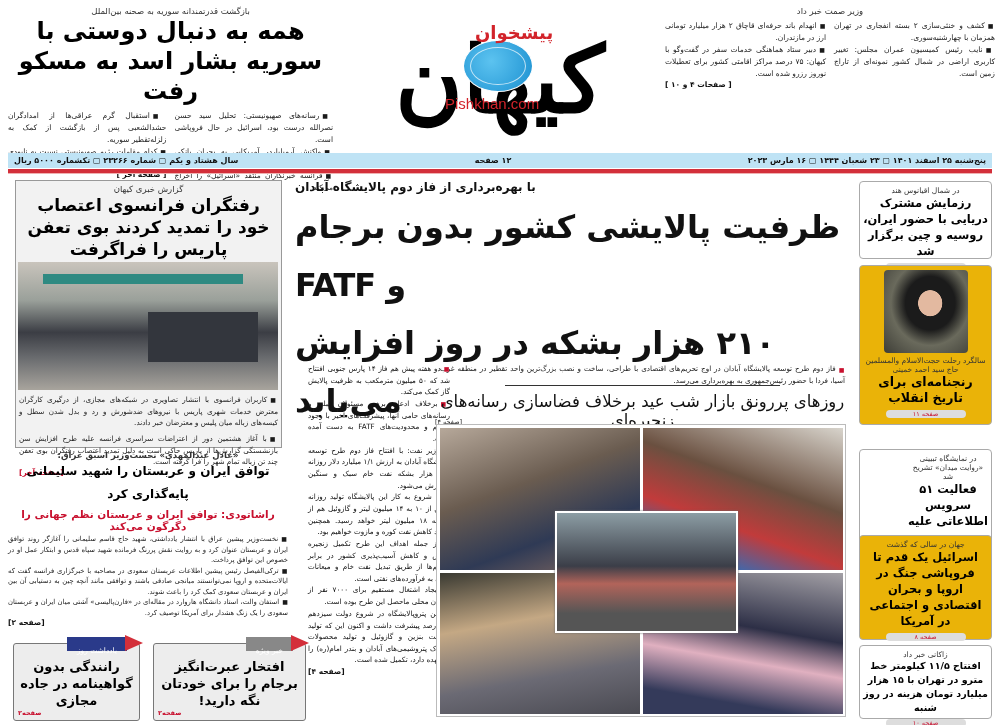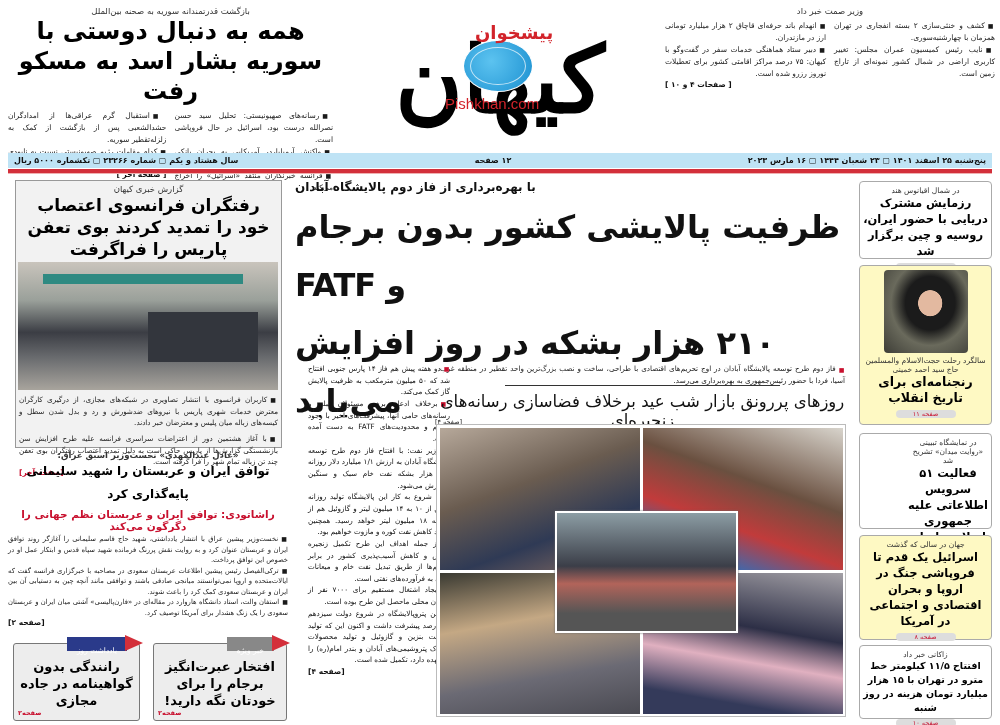--- a/index.html
+++ b/index.html
@@ -41,21 +41,21 @@
 
   #iraq { left: 8px; top: 450px; width: 280px; }
   #iraq .hl { font-size: 12px; line-height: 23px; }
   #iraq .redsub { color: #c8102e; font-weight: bold; font-size: 10.5px; text-align: center; margin: 2px 0; }
 
   .tag-box { border: 1px solid #777; background: #ededed; border-radius: 3px; position: absolute; padding: 14px 4px 4px; }
   .tag { position: absolute; top: -7px; right: 12px; height: 13px; padding: 7px 10px; font-size: 7.5px; color: #fff; line-height: 13px; }
   .tag::after { content: ""; position: absolute; right: -16px; top: -2px; border-right: 18px solid #d32f3a; border-top: 8px solid transparent; border-bottom: 8px solid transparent; transform: scaleX(-1); }
   #box-note { left: 13px; top: 643px; width: 127px; height: 78px; }
   #box-note .tag { background: #2a3a8a; }
-  #box-special { left: 153px; top: 643px; width: 134px; height: 78px; }
+  #box-special { left: 153px; top: 643px; width: 153px; height: 78px; }
   #box-special .tag { background: #888; }
   .tag-box .hl { font-size: 13px; line-height: 17px; }
 
   
   #main-kicker { left: 295px; top: 180px; width: 550px; font-size: 12px; font-weight: bold; text-align: left; }
   #main-headline { left: 295px; top: 198px; width: 550px; font-size: 32px; line-height: 58px; font-weight: 900; text-align: left; letter-spacing: -1px; }
   #main-lead { left: 440px; top: 363px; width: 405px; font-size: 7.2px; line-height: 11px; }
   #main-col { left: 292px; top: 363px; width: 142px; font-size: 7.2px; line-height: 11.6px; text-align: justify; margin-left: 16px; }
   #bazaar-rule { left: 505px; top: 385px; width: 275px; height: 1px; background: #333; }
   #bazaar-title { left: 440px; top: 392px; width: 405px; font-size: 16.5px; font-weight: normal; text-align: center; }
@@ -63,28 +63,28 @@
   #collage { left: 436px; top: 424px; width: 410px; height: 293px; border: 1px solid #bbb; background: #fff; }
   .ph { position: absolute; }
   #ph1 { left: 3px; top: 3px; width: 200px; height: 142px; background: linear-gradient(160deg,#b6a89a,#6a5c50 40%,#2f3a55 70%,#8a6e62); }
   #ph2 { left: 206px; top: 3px; width: 200px; height: 142px; background: linear-gradient(200deg,#d8d4cc,#6a5040 40%,#c13b3b 65%,#3b6ab0 85%); }
   #ph3 { left: 3px; top: 148px; width: 200px; height: 141px; background: linear-gradient(170deg,#3a3a32,#c4a884 35%,#6b6a74 70%,#4a4a52); }
   #ph4 { left: 206px; top: 148px; width: 200px; height: 141px; background: linear-gradient(190deg,#a3a0a6,#2d2f46 40%,#e0b0c0 60%,#343a5a 85%); }
   #ph5 { left: 118px; top: 86px; width: 183px; height: 122px; border: 2px solid #fff; background: linear-gradient(180deg,#8c9da4,#3b3e48 45%,#b2645a 60%,#555 85%); box-shadow: 0 0 2px #666; }
 
   
   .rbox { position: absolute; left: 859px; width: 133px; border: 1px solid #aaa; border-radius: 4px; padding: 4px 3px 4px; background: #fff; }
-  .rbox.gray { background: #fef9c3; }
+  .rbox.gray { background: #eab308; }
   .rbox .kicker { font-size: 7.5px; }
   .rbox .hl { font-size: 11.5px; line-height: 16px; }
-  .rbox .pg { margin: 4px auto 0; width: 60px; text-align: center; font-size: 6.5px; color: #c8102e; background: #ddd; border-radius: 8px; }
+  .rbox .pg { margin: 4px auto 0; width: 80px; text-align: center; font-size: 6.5px; color: #c8102e; background: #ddd; border-radius: 8px; }
   #rb1 { top: 181px; height: 78px; }
   #rb2 { top: 265px; height: 160px; }
   #portrait { width: 84px; height: 83px; margin: 0 auto 3px; border-radius: 4px; background: radial-gradient(ellipse at 55% 40%, #e3b9a0 0 18%, #1b1b1b 19% 38%, #6a6a5c 60%, #3d3d36 100%); }
-  #rb3 { top: 433px; height: 96px; padding-left: 48px; }
+  #rb3 { top: 449px; height: 96px; padding-left: 48px; }
   #rb4 { top: 535px; height: 105px; }
   #rb5 { top: 645px; height: 74px; }
 </style>
 </head>
 <body>
 
 <div id="masthead" class="abs">
   <div id="logo-text">کیهان</div>
   <div id="globe"></div>
   <div id="pishkhan-script">پیشخوان</div>

